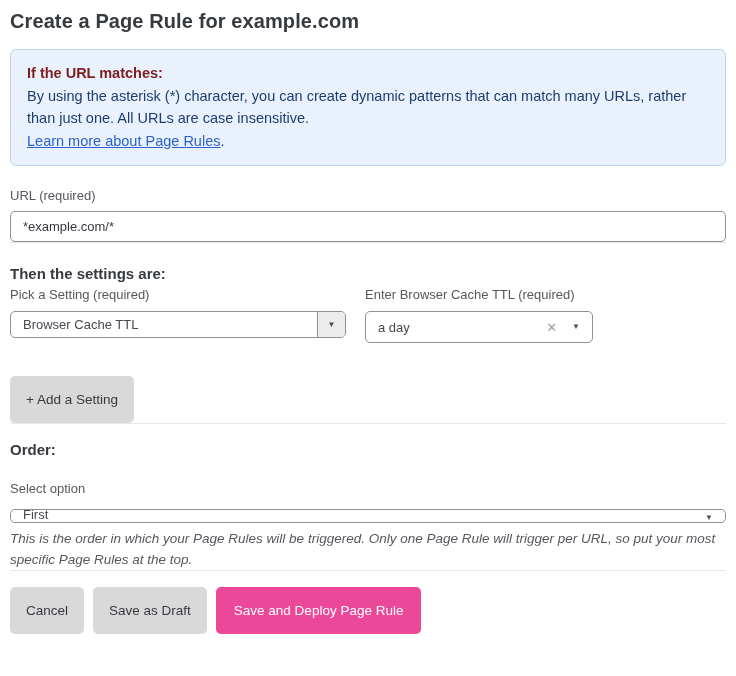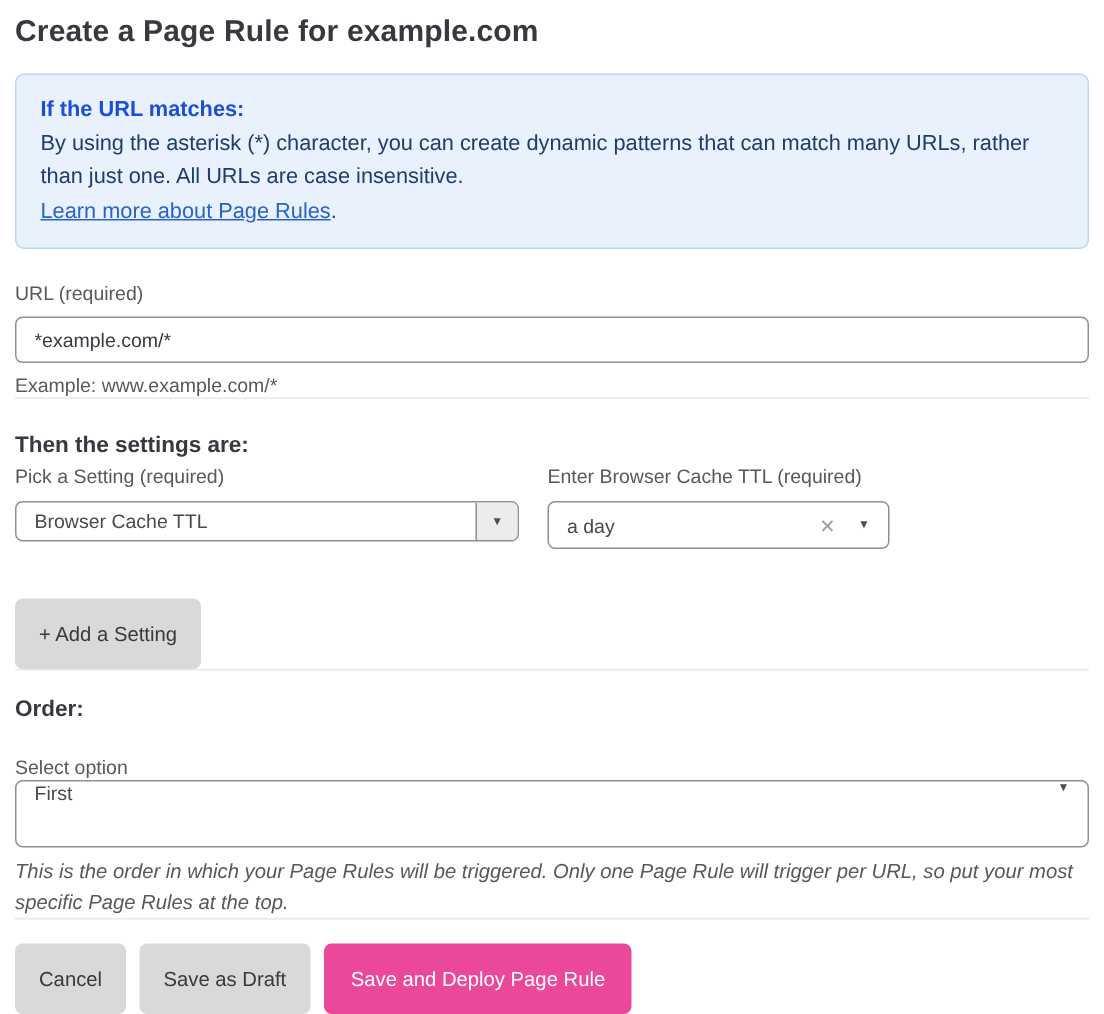--- a/index.html
+++ b/index.html
@@ -22,21 +22,21 @@
   .info-box {
     margin-top: 14px;
     background: #e9f2fc;
     border: 1px solid #b9d5f1;
     border-radius: 6px;
     padding: 12px 16px 13px 16px;
     font-size: 14.5px;
     line-height: 22.5px;
     color: #1e3c6e;
   }
-  .info-box .info-title { font-weight: 700; color: #1d4ed8; }
+  .info-box .info-title { font-weight: 700; color: #7f1d1d; }
   .info-box a.learn-link {
     color: #2b62c9;
     text-decoration: underline;
     cursor: pointer;
   }
 
   .field-label {
     display: block;
     margin-top: 22px;
     font-size: 13px;
@@ -151,27 +151,27 @@
   }
   .clear-x {
     font-size: 13px;
     color: #9aa0a6;
     margin-right: 15px;
     cursor: pointer;
     line-height: 1;
   }
 
   .wide-select {
-    margin-top: 0;
-    height: 45px;
-    border: 1px solid #8d9095;
-    border-radius: 5px;
-    background: #fff;
-    display: flex;
-    align-items: flex-start;
+    margin-top: 12px;
+    height: 14px;
+    border: 1px solid #8d9095;
+    border-radius: 5px;
+    background: #fff;
+    display: flex;
+    align-items: flex-end;
     justify-content: space-between;
     padding: 0 12px;
     cursor: pointer;
   }
   .wide-select .select-value { padding: 0; }
 
   button {
     font-family: "Liberation Sans", sans-serif;
     border: none;
     border-radius: 5px;
@@ -213,21 +213,20 @@
   <h1 class="page-title">Create a Page Rule for example.com</h1>
 
   <div class="info-box">
     <div class="info-title">If the URL matches:</div>
     <div class="info-body">By using the asterisk (*) character, you can create dynamic patterns that can match many URLs, rather than just one. All URLs are case insensitive.</div>
     <div><a class="learn-link">Learn more about Page Rules</a><span>.</span></div>
   </div>
 
   <label class="field-label">URL (required)</label>
   <input class="text-input" type="text" value="*example.com/*" style="">
-  <div class="helper-text">Example: www.example.com/*</div>
 
   <hr class="divider hr-1">
 
   <h2 class="section-heading">Then the settings are:</h2>
 
   <div class="settings-row">
     <div class="settings-col-1">
       <label class="control-label">Pick a Setting (required)</label>
       <div class="select-control">
         <span class="select-value">Browser Cache TTL</span>

